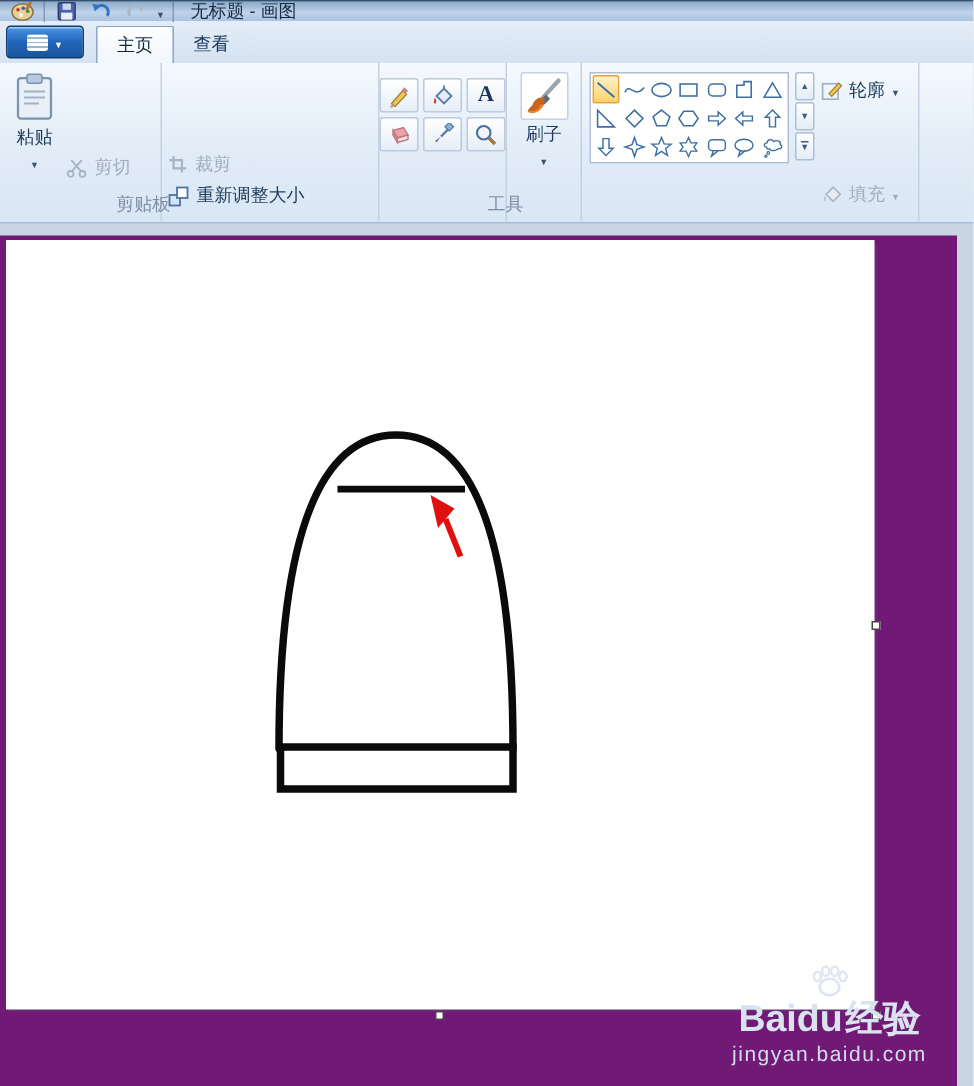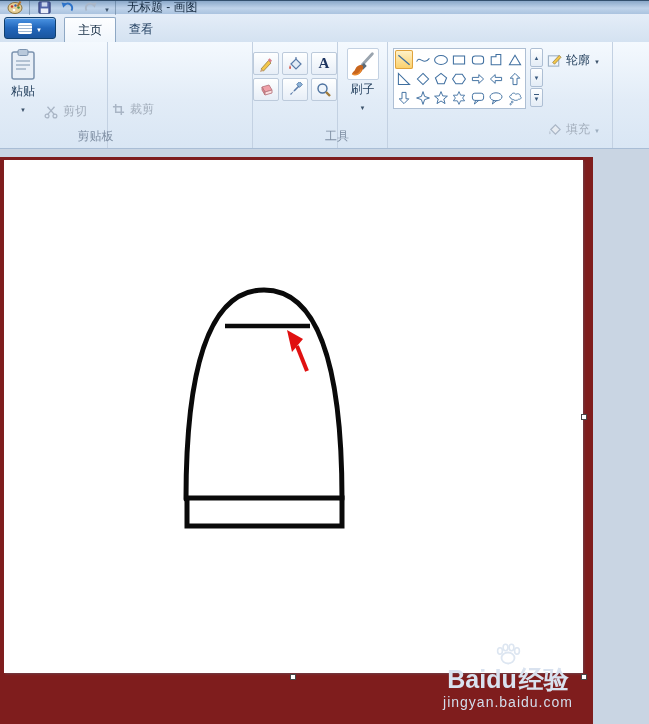--- a/index.html
+++ b/index.html
@@ -77,21 +77,21 @@
   .scroll { display:flex; flex-direction:column; gap:1px; }
   .scr-btn { width:13px; height:19px; border:1px solid #aebfd4; border-radius:2px;
     background:linear-gradient(#feffff,#e3ecf6); display:flex; flex-direction:column;
     align-items:center; justify-content:center; font-size:6px; color:#3a5a7e; line-height:1; }
   .ofcol { display:flex; flex-direction:column; gap:4px; padding-top:2px; }
   .ofrow { display:flex; align-items:center; gap:4px; height:20px; }
   .bars { display:flex; flex-direction:column; gap:2px; margin:4px 0 6px 0; }
   .bars span { display:block; width:21px; background:#22364e; }
   .size-label { width:14px; line-height:15px; word-break:break-all; color:#1d3a58; }
   
-  .work { position:absolute; top:157px; left:0; width:593px; height:567px; background:#7f1d1d; }
+  .work { position:absolute; top:157px; left:0; width:638px; height:567px; background:#701a75; }
   .canvas {
     position:absolute; left:4px; top:3px; width:579px; height:513px; background:#ffffff;
     box-shadow:1px 1px 2px rgba(90,105,125,.45);
   }
   .handle { position:absolute; width:6px; height:6px; background:#fff; border:1px solid #474747; }
   .wm { position:absolute; right:2px; bottom:14px; width:166px; text-align:center; color:#d9e2ef; }
   .wm-row { display:flex; align-items:center; justify-content:center; gap:2px;
             font-weight:bold; font-size:25px; line-height:26px; }
   .wm-url { font-size:14px; letter-spacing:1px; margin-top:2px; color:#d3deec; }
   svg { display:block; }
@@ -176,20 +176,27 @@
     <div class="glabel">剪贴板</div>
   </div>
 
   <div class="rgroup g-img">
     <div style="padding-top:6px;">
       <div class="srow grayed">
         <svg width="13" height="13" viewBox="0 0 14 14">
           <path d="M4 1 V10 H13 M1 4 H10 V13" fill="none" stroke="#a9b5c5" stroke-width="1.6"></path>
         </svg>
         <span>裁剪</span>
+      </div>
+      <div class="srow">
+        <svg width="14" height="14" viewBox="0 0 14 14">
+          <rect x="1" y="6" width="7" height="7" fill="#d7e5f2" stroke="#4a74a4" stroke-width="1.2"></rect>
+          <rect x="6" y="1" width="7" height="7" fill="#fff" stroke="#4a74a4" stroke-width="1.2"></rect>
+        </svg>
+        <span>重新调整大小</span>
       </div>
     </div>
   </div>
 
   <div class="rgroup g-tools">
     <div class="toolgrid">
       <div class="tool">
         <svg width="16" height="16" viewBox="0 0 16 16">
           <polygon points="3,13 10.5,4.5 13,7 5.5,15" fill="#f3c64a" stroke="#97803f" stroke-width="0.8"></polygon>
           <polygon points="3,13 5.5,15 2,16" fill="#caa27a"></polygon>

